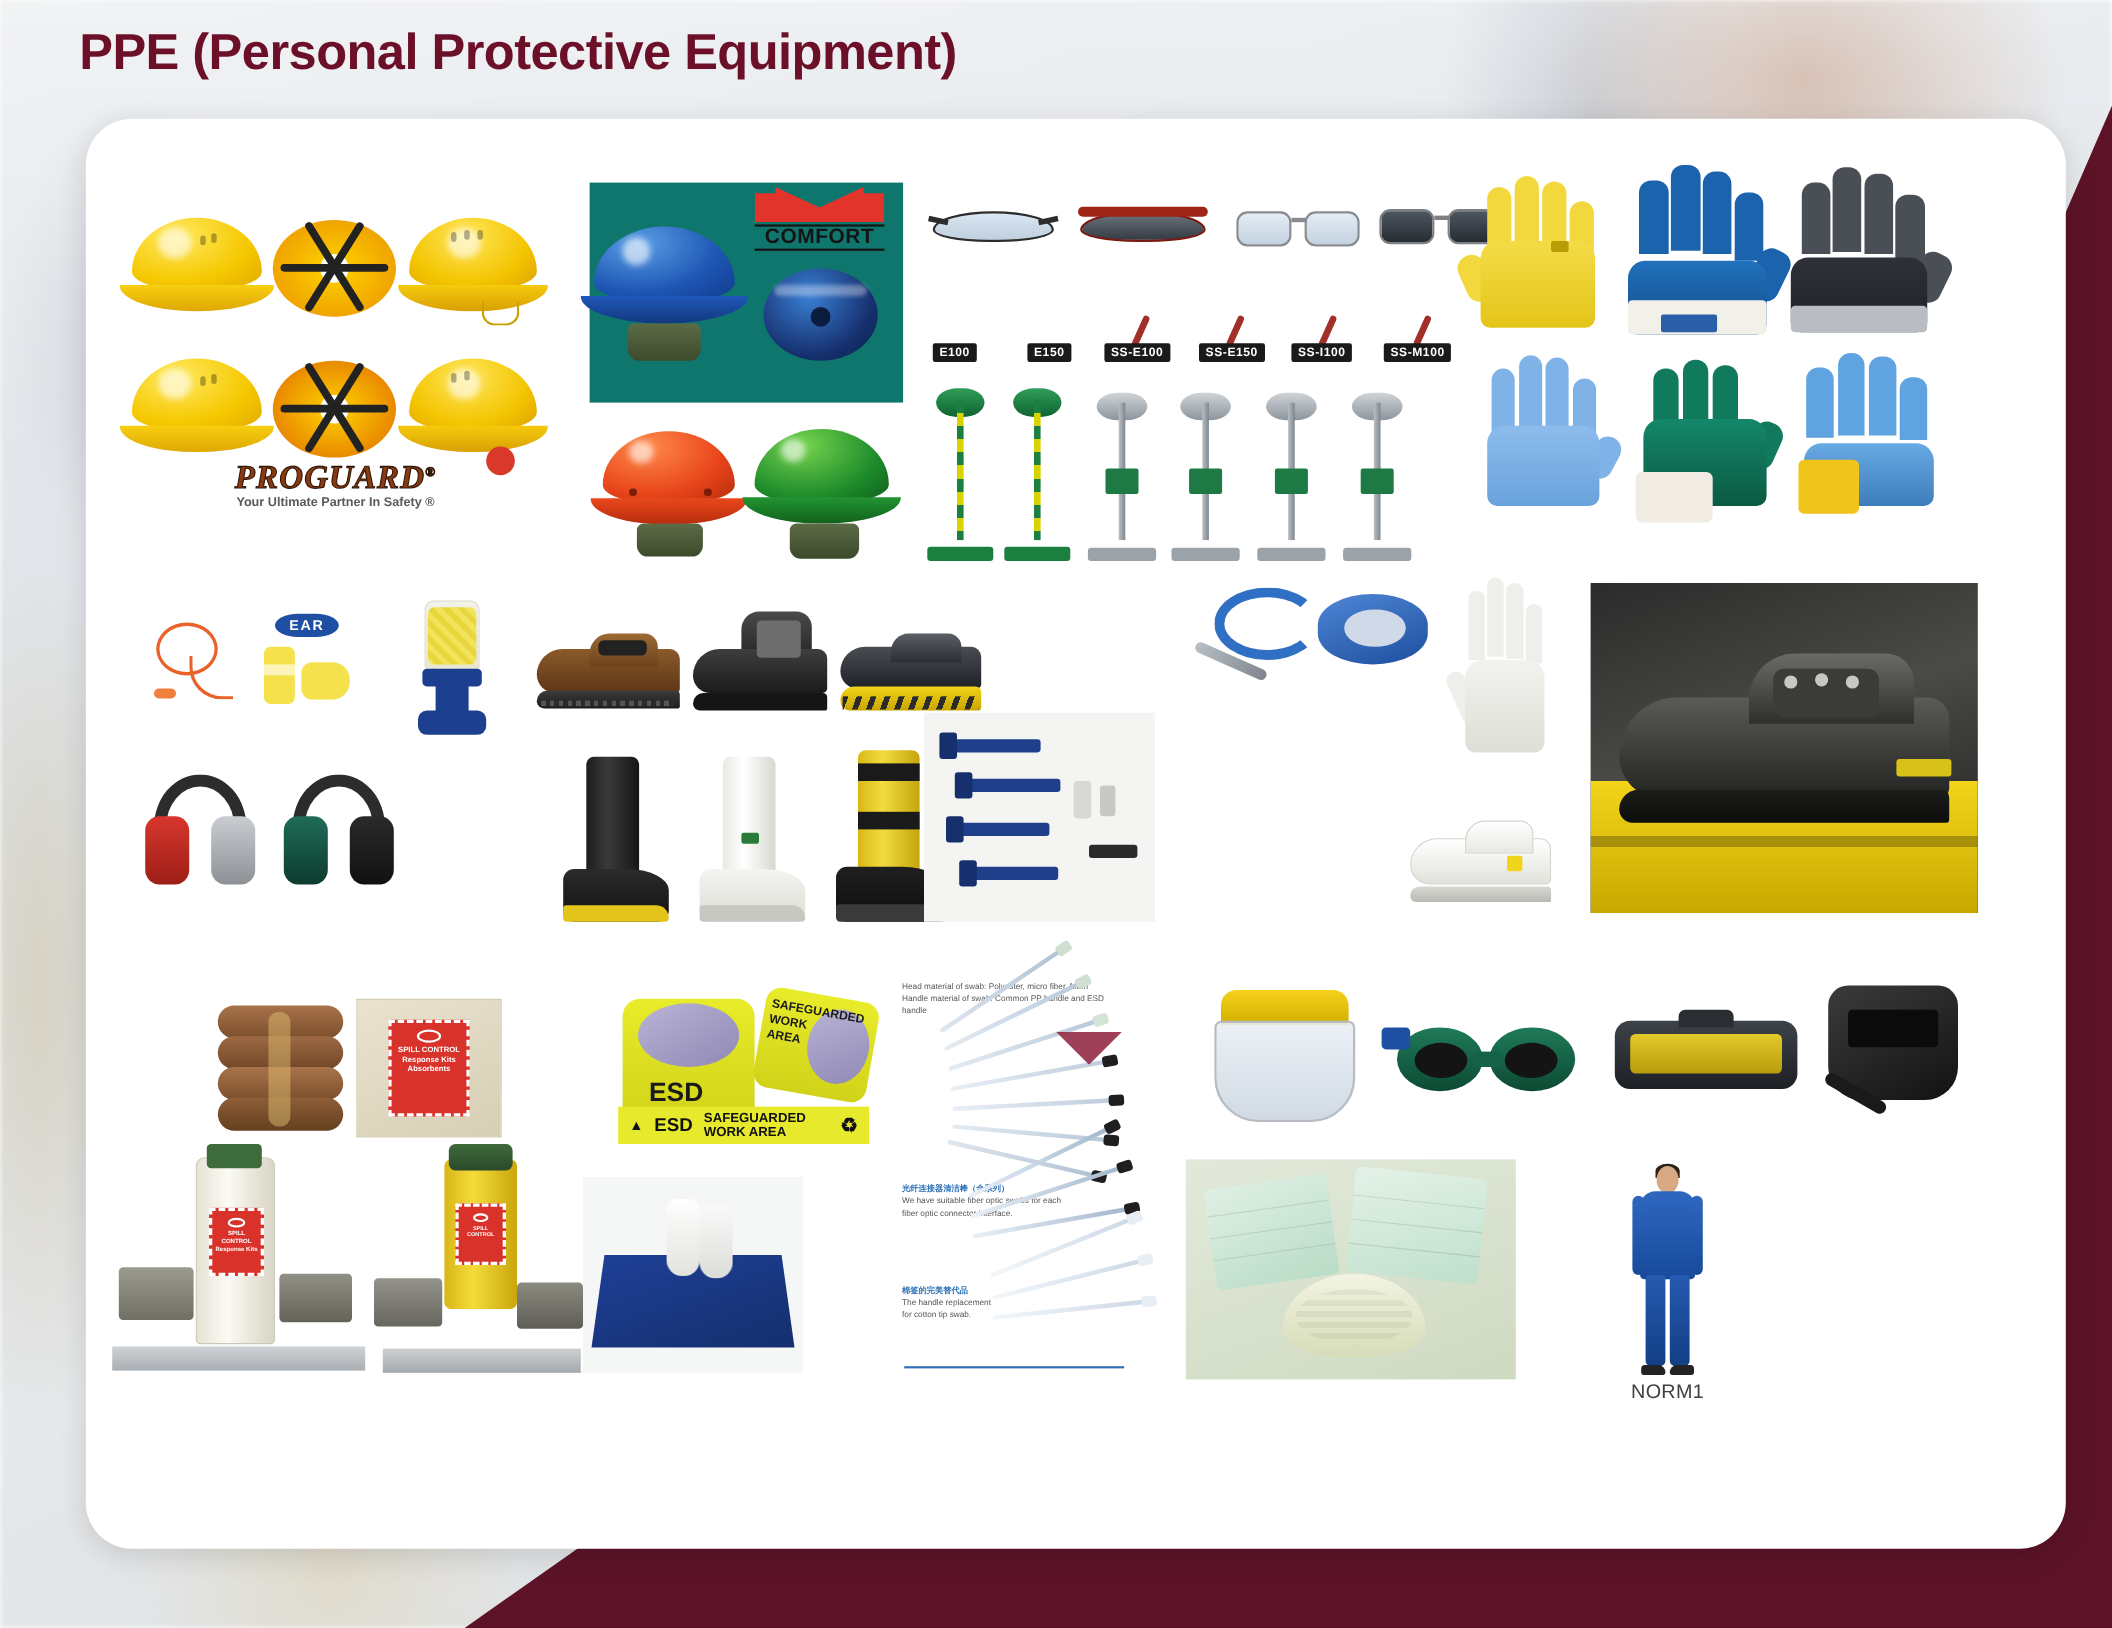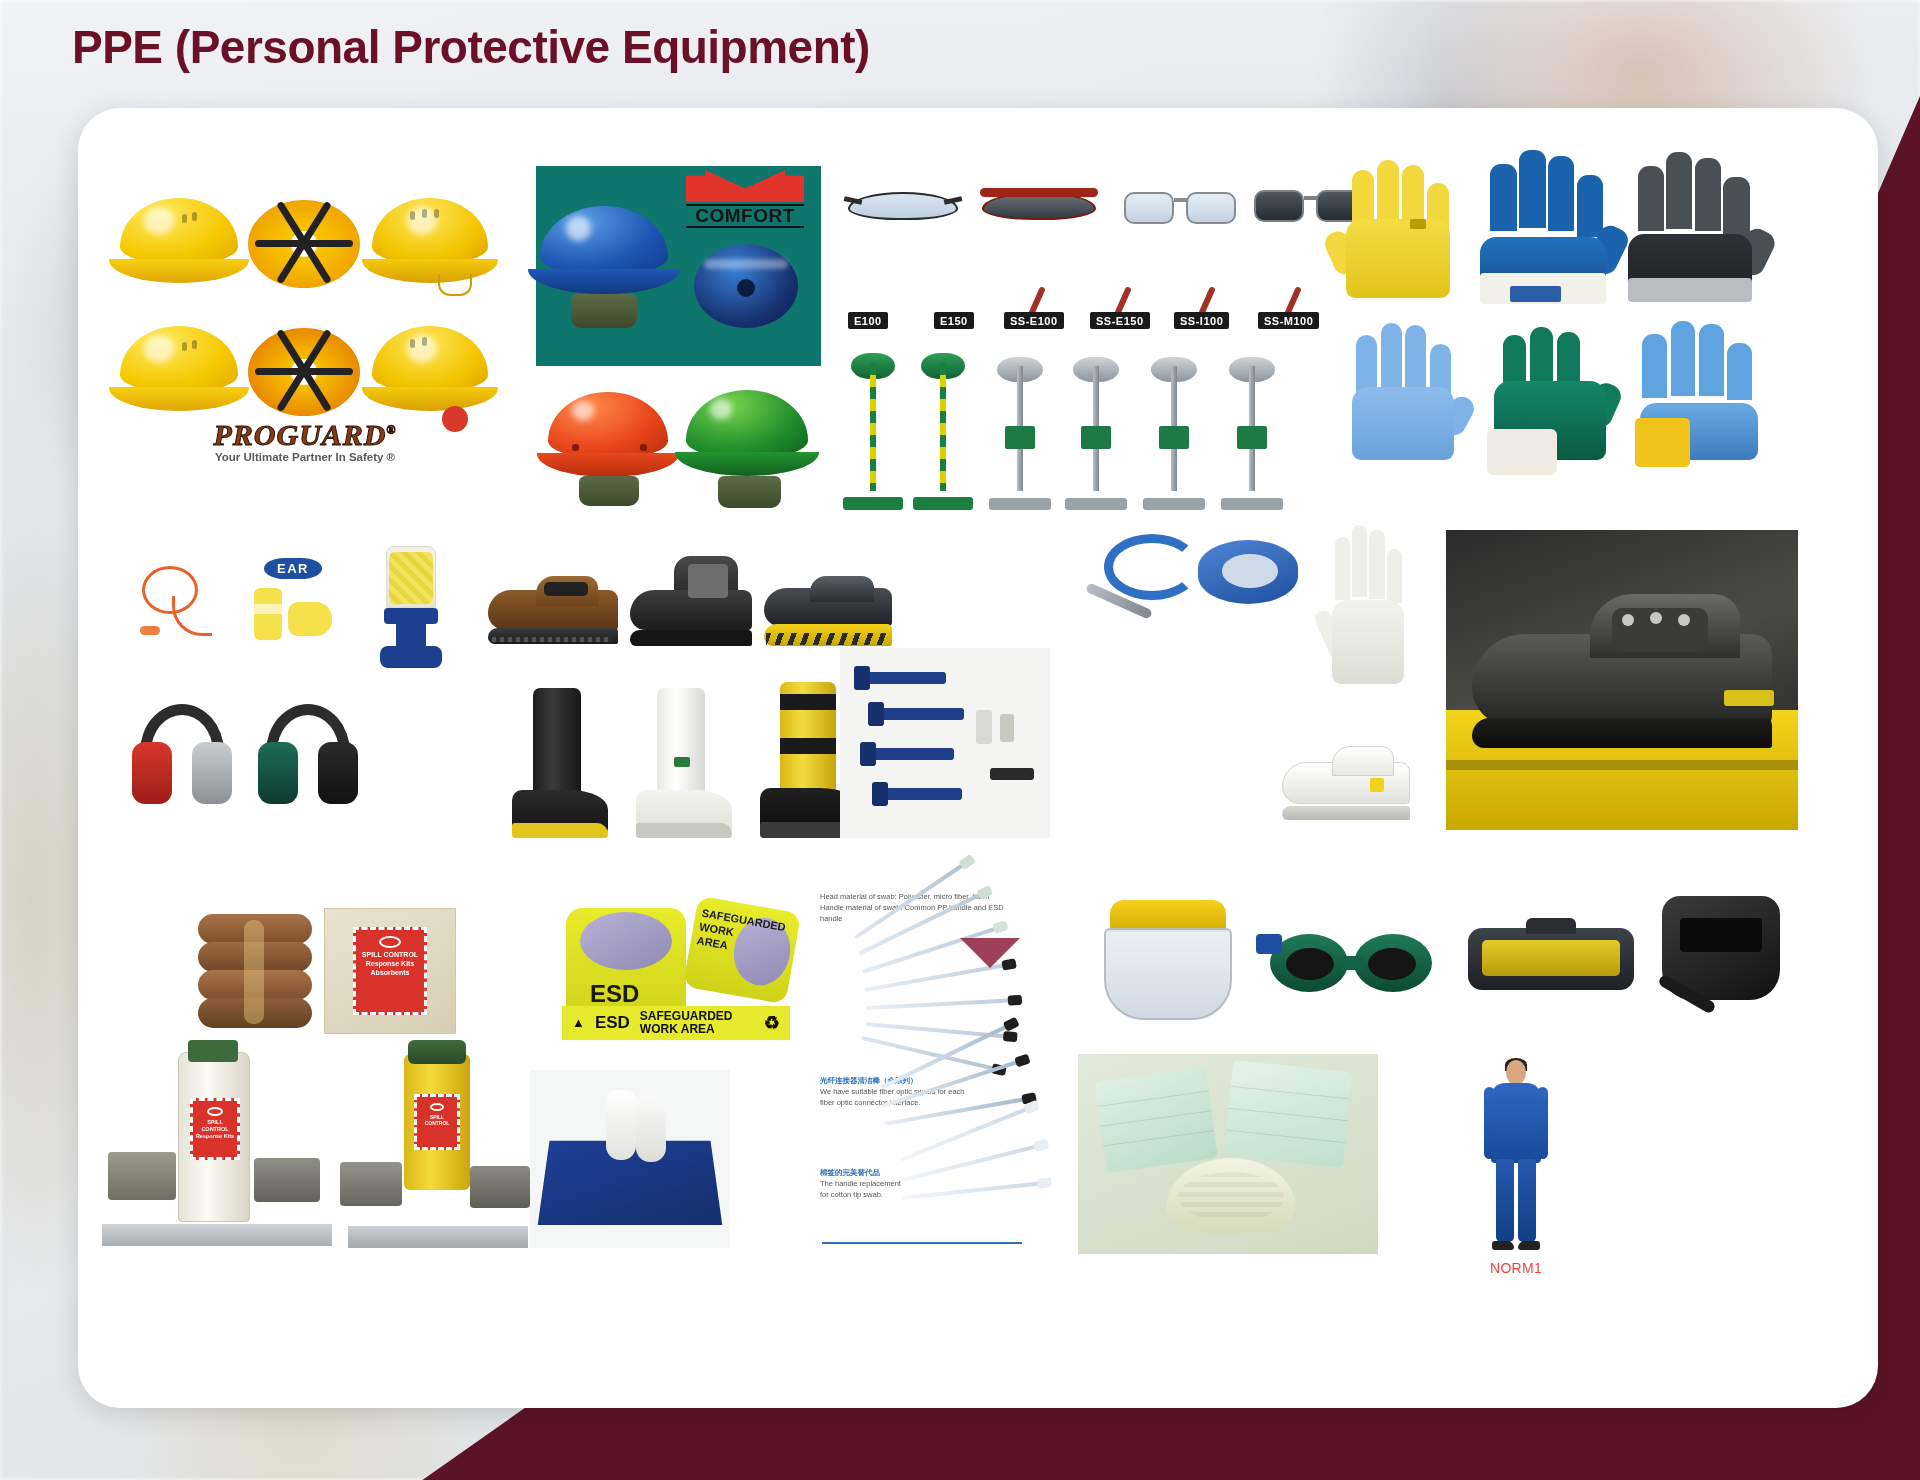--- a/index.html
+++ b/index.html
@@ -113,21 +113,21 @@
   .person .hair { position:absolute; left:37%; top:-1%; width:26%; height:7%; border-radius:50% 50% 0 0; background:#2b2018; }
   .person .torso { position:absolute; left:20%; top:12%; width:60%; height:42%; border-radius:14px 14px 4px 4px; }
   .person .legL { position:absolute; left:26%; top:52%; width:22%; height:44%; border-radius:3px 3px 5px 5px; }
   .person .legR { position:absolute; right:26%; top:52%; width:22%; height:44%; border-radius:3px 3px 5px 5px; }
   .person .shoeL { position:absolute; left:22%; bottom:0; width:26%; height:5%; background:#232323; border-radius:4px 8px 3px 3px; }
   .person .shoeR { position:absolute; right:22%; bottom:0; width:26%; height:5%; background:#232323; border-radius:8px 4px 3px 3px; }
   .person .armL { position:absolute; left:12%; top:14%; width:13%; height:38%; border-radius:7px; }
   .person .armR { position:absolute; right:12%; top:14%; width:13%; height:38%; border-radius:7px; }
   .person .label {
     position:absolute; left:0; bottom:-26px; width:100%; text-align:center;
-    font-size:14px; color:#ef4444; letter-spacing:.3px;
+    font-size:18px; color:#404040; letter-spacing:.3px;
   }
 
   .ew-station { position:absolute; }
   .ew-station .post { position:absolute; left:45%; top:8%; width:10%; height:80%; }
   .ew-station .bowl { position:absolute; left:14%; top:2%; width:72%; height:16%; border-radius:50%/60%; }
   .ew-station .base { position:absolute; left:2%; bottom:0; width:96%; height:8%; border-radius:3px; }
   .ew-station .tag {
     position:absolute; left:26%; top:46%; width:48%; height:15%;
     background:#1d7a44; border-radius:2px;
   }
@@ -458,21 +458,21 @@
     </div>
   </div>
 
   <div class="photo" style="left:40px;top:436px;width:350px;height:130px;">
     <div class="ph-inner">
       <div style="position:absolute;left:20px;top:18px;width:74px;height:76px;">
         <div style="position:absolute;left:4px;top:4px;width:56px;height:48px;border:3px solid #e8622a;border-radius:50%;"></div>
         <div style="position:absolute;left:34px;top:34px;width:40px;height:40px;border-left:3px solid #e8622a;border-bottom:3px solid #e8622a;border-radius:0 0 0 30px;"></div>
         <div style="position:absolute;left:2px;top:64px;width:20px;height:9px;background:#f0803e;border-radius:5px;"></div>
       </div>
-      <div style="position:absolute;left:130px;top:14px;width:92px;height:92px;">
+      <div style="position:absolute;left:116px;top:14px;width:92px;height:92px;">
         <div class="ear-logo" style="left:16px;top:0;">EAR</div>
         <div style="position:absolute;left:6px;top:30px;width:28px;height:52px;background:#f5e14b;border-radius:6px;"></div>
         <div style="position:absolute;left:6px;top:46px;width:28px;height:10px;background:#fff;opacity:.6;"></div>
         <div style="position:absolute;left:40px;top:44px;width:44px;height:34px;background:#f5e14b;border-radius:10px 16px 16px 10px;"></div>
       </div>
       <div style="position:absolute;left:258px;top:2px;width:70px;height:122px;">
         <div style="position:absolute;left:10px;top:0;width:50px;height:62px;background:linear-gradient(180deg,rgba(240,240,230,.9),rgba(230,228,200,.9));border:1px solid #dcdcd0;border-radius:8px 8px 2px 2px;"></div>
         <div style="position:absolute;left:13px;top:6px;width:44px;height:52px;background:repeating-linear-gradient(45deg,#f2e35a 0 5px,#e8d63e 5px 10px);border-radius:6px;"></div>
         <div style="position:absolute;left:8px;top:62px;width:54px;height:16px;background:#1c3f8f;border-radius:4px;"></div>
         <div style="position:absolute;left:20px;top:76px;width:30px;height:26px;background:#1c3f8f;"></div>

